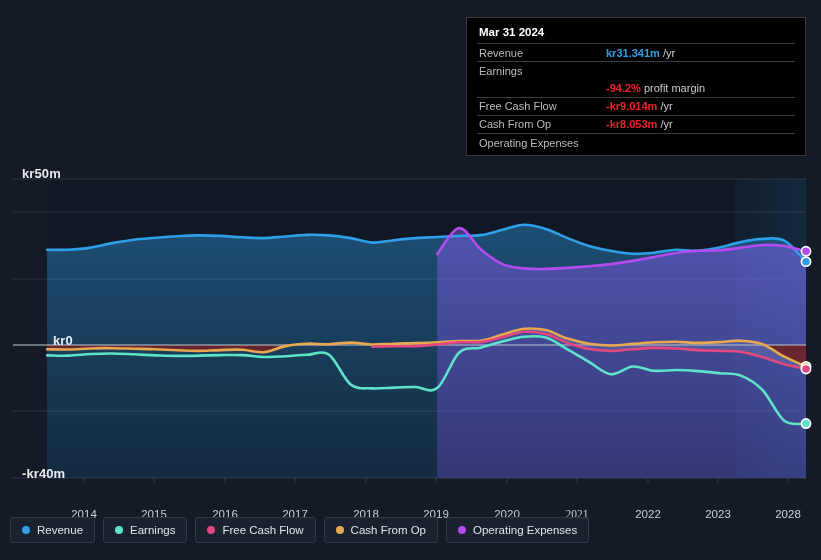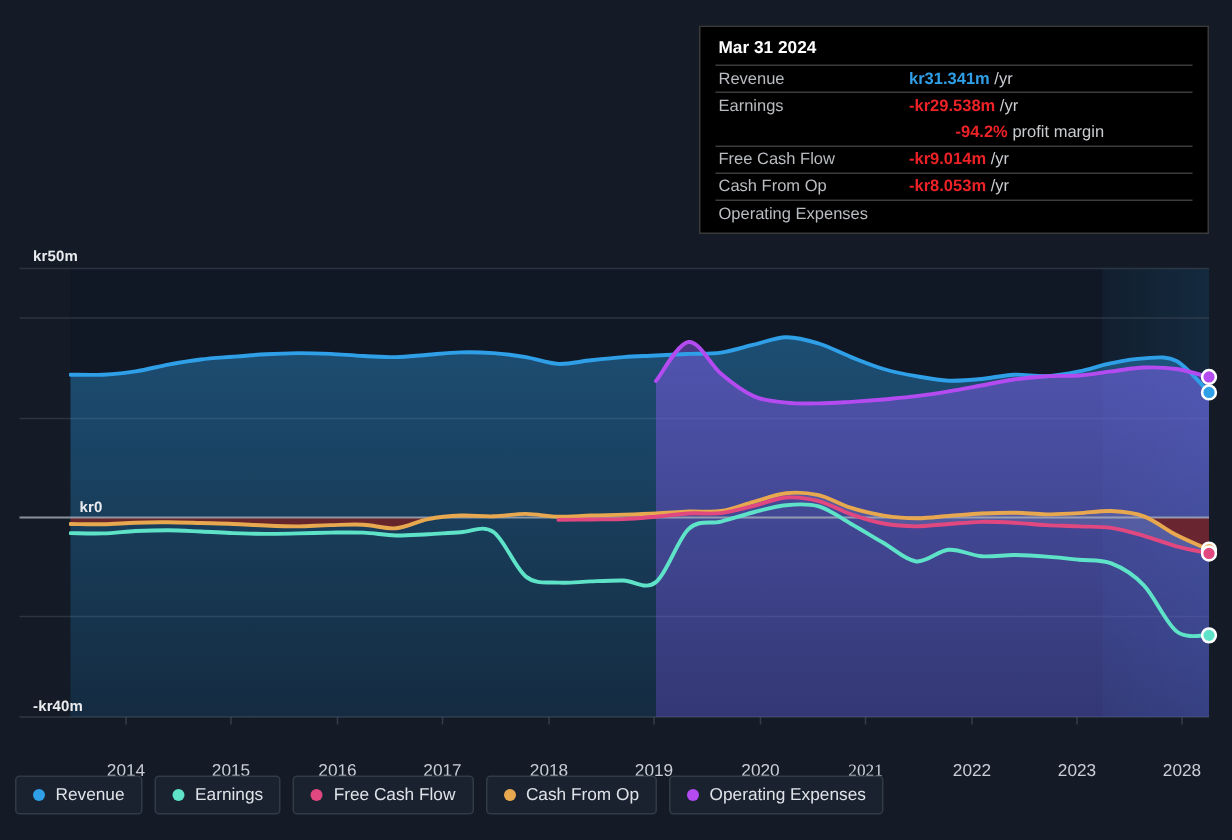--- a/index.html
+++ b/index.html
@@ -12,21 +12,21 @@
   }
   #chart-root{position:absolute;inset:0;}
 
   
   .plot-wrap{position:absolute;left:0;top:0;width:821px;height:500px;}
   .plot-svg{position:absolute;left:0;top:0;}
 
   
   .ylab{
     position:absolute;left:22px;
-    font-size:10px;font-weight:700;color:#e9ebee;
+    font-size:13px;font-weight:700;color:#e9ebee;
     letter-spacing:.1px;white-space:nowrap;
   }
   .xlab{
     position:absolute;top:508px;
     font-size:11.5px;color:#c9ced6;
     transform:translateX(-50%);white-space:nowrap;
   }
 
   
   .tooltip{
@@ -158,25 +158,24 @@
 
   <div class="tooltip">
     <div class="tt-date">Mar 31 2024</div>
     <div id="tt-rows">
         <div class="tt-row">
           <div class="tt-key">Revenue</div>
           <div class="tt-val"><b style="color: rgb(47, 159, 232);">kr31.341m</b> <span class="tt-unit">/yr</span></div>
         </div>
         <div class="tt-row">
           <div class="tt-key">Earnings</div>
-          <div class="tt-val"><b style="color: rgb(236, 34, 39);">-kr29.538m</b> <span class="tt-unit">/yr</span></div>
         </div>
         <div class="tt-row sub">
           <div class="tt-key"></div>
-          <div class="tt-val"><b style="color: rgb(236, 34, 39); margin-left: 31px;">-94.2%</b> <span class="tt-unit">profit margin</span></div>
+          <div class="tt-val"><b style="color: rgb(236, 34, 39);">-94.2%</b> <span class="tt-unit">profit margin</span></div>
         </div>
         <div class="tt-row">
           <div class="tt-key">Free Cash Flow</div>
           <div class="tt-val"><b style="color: rgb(236, 34, 39);">-kr9.014m</b> <span class="tt-unit">/yr</span></div>
         </div>
         <div class="tt-row">
           <div class="tt-key">Cash From Op</div>
           <div class="tt-val"><b style="color: rgb(236, 34, 39);">-kr8.053m</b> <span class="tt-unit">/yr</span></div>
         </div>
         <div class="tt-row">

